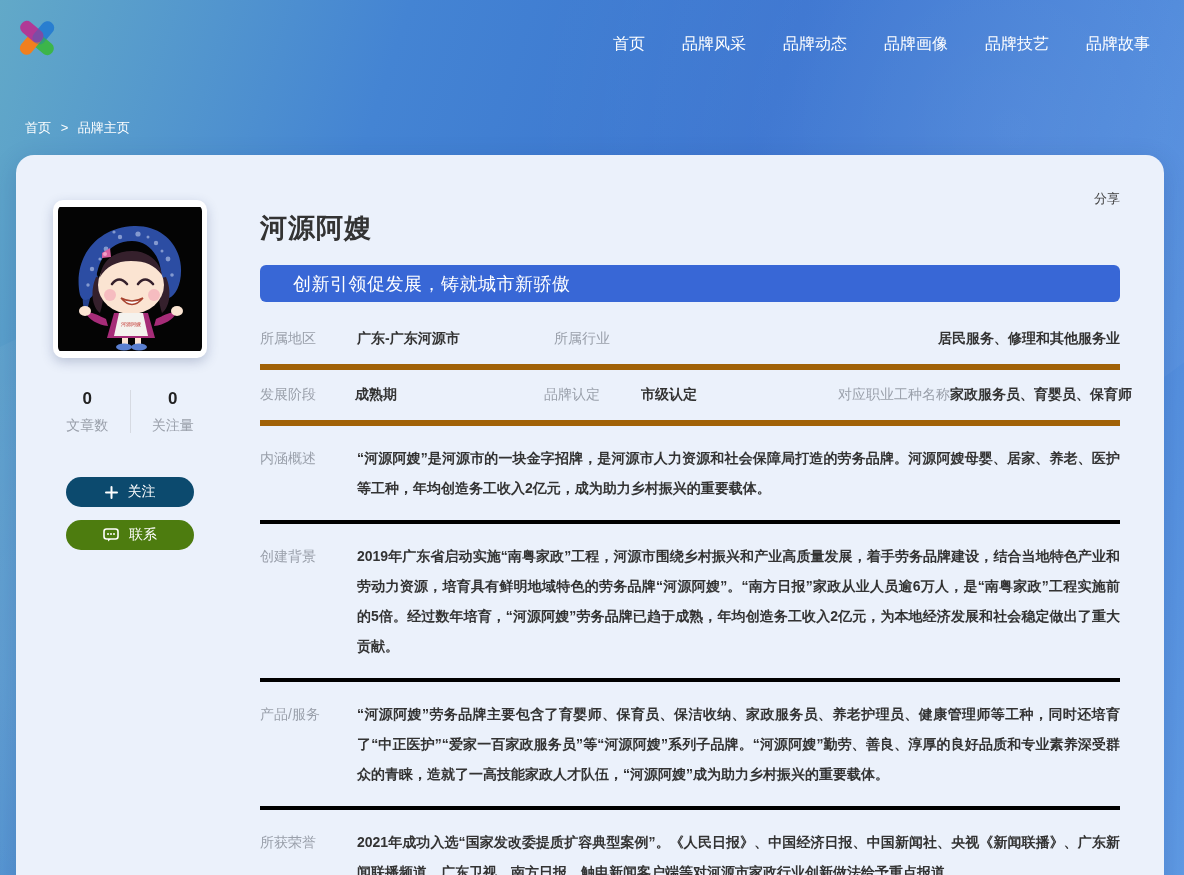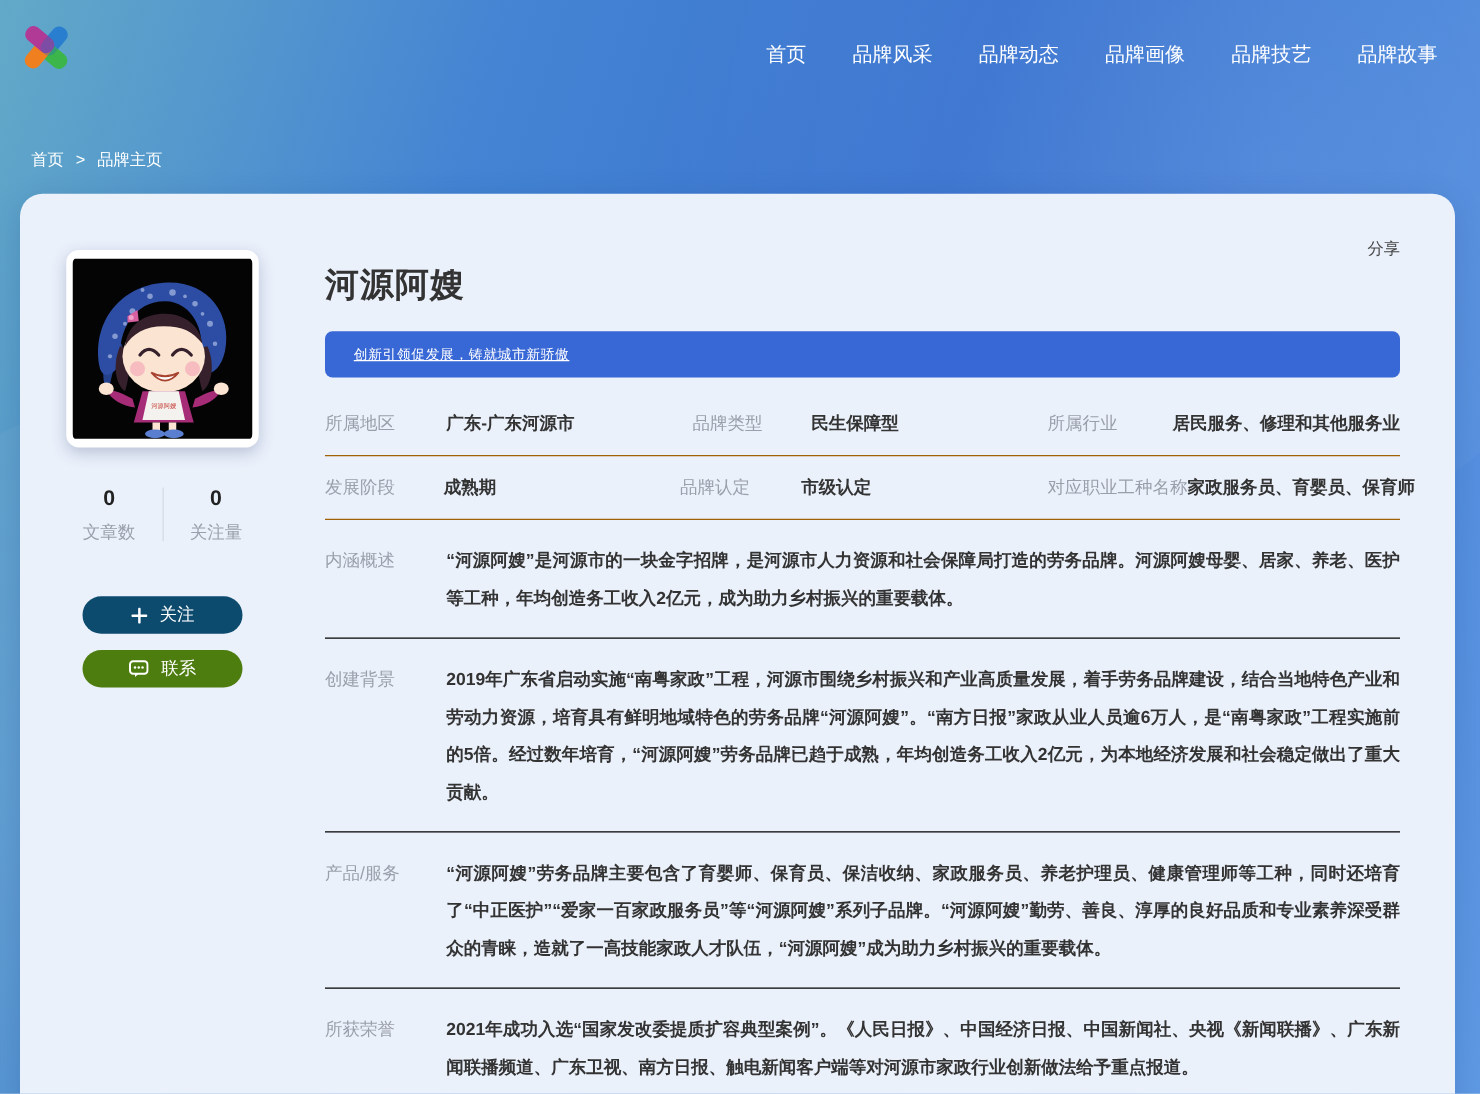--- a/index.html
+++ b/index.html
@@ -48,34 +48,34 @@
   .btn-follow{background:#0c4a6e;margin-top:42px;}
   .btn-contact{background:#4d7c0f;margin-top:13px;}
   .btn .ic{display:inline-flex;}
 
   
   .right-col{flex:1;padding:30px 44px 0 16px;min-width:0;}
   .share-row{display:flex;justify-content:flex-end;height:20px;}
   .share-btn{display:flex;align-items:center;gap:5px;font-size:13px;color:#444;cursor:pointer;flex-direction:column;}
   .brand-title{font-size:27px;font-weight:bold;color:#333;margin-top:5px;letter-spacing:1px;}
   .slogan{margin-top:19px;height:37px;background:#3867d6;border-radius:6px;color:#fff;
-    font-size:11px;display:flex;align-items:center;padding-left:23px;letter-spacing:.5px;text-decoration:underline;}
+    font-size:18px;display:flex;align-items:center;padding-left:33px;letter-spacing:.5px;}
 
   .info-table{margin-top:12px;}
-  .info-row{display:flex;align-items:center;padding:16px 0;border-bottom:1px solid #a16207;font-size:14px;}
+  .info-row{display:flex;align-items:center;padding:16px 0;border-bottom:6px solid #a16207;font-size:14px;}
   .cell{display:flex;align-items:center;}
   .cell-1{width:294px;}
   .cell-2{width:284px;}
   .cell-3{flex:1;justify-content:space-between;}
   .lbl{color:#9aa0ab;flex-shrink:0;}
   .cell-1 .lbl{width:97px;}
   .cell-2 .lbl{width:95px;}
   .val{font-weight:bold;color:#333;white-space:nowrap;}
 
-  .section-row{display:flex;padding:17px 0;border-bottom:1px solid #000000;font-size:14px;}
+  .section-row{display:flex;padding:17px 0;border-bottom:4px solid #000000;font-size:14px;}
   .section-row .lbl{width:97px;padding-top:7px;}
   .section-text{flex:1;font-weight:bold;color:#333;line-height:30px;text-align:justify;}
 </style>
 </head>
 <body>
 
 <div class="bg-swoosh1"></div>
 <div class="bg-swoosh2"></div>
 
 <div class="header">
@@ -218,24 +218,20 @@
     <h1 class="brand-title">河源阿嫂</h1>
 
     <div class="slogan">创新引领促发展，铸就城市新骄傲</div>
 
     <div class="info-table">
       <div class="info-row">
         <div class="cell cell-1">
           <span class="lbl">所属地区</span>
           <span class="val">广东-广东河源市</span>
         </div>
-        <div class="cell cell-2">
-          <span class="lbl">品牌类型</span>
-          <span class="val">民生保障型</span>
-        </div>
         <div class="cell cell-3">
           <span class="lbl">所属行业</span>
           <span class="val">居民服务、修理和其他服务业</span>
         </div>
       </div>
       <div class="info-row">
         <div class="cell cell-2">
           <span class="lbl">发展阶段</span>
           <span class="val">成熟期</span>
         </div>

